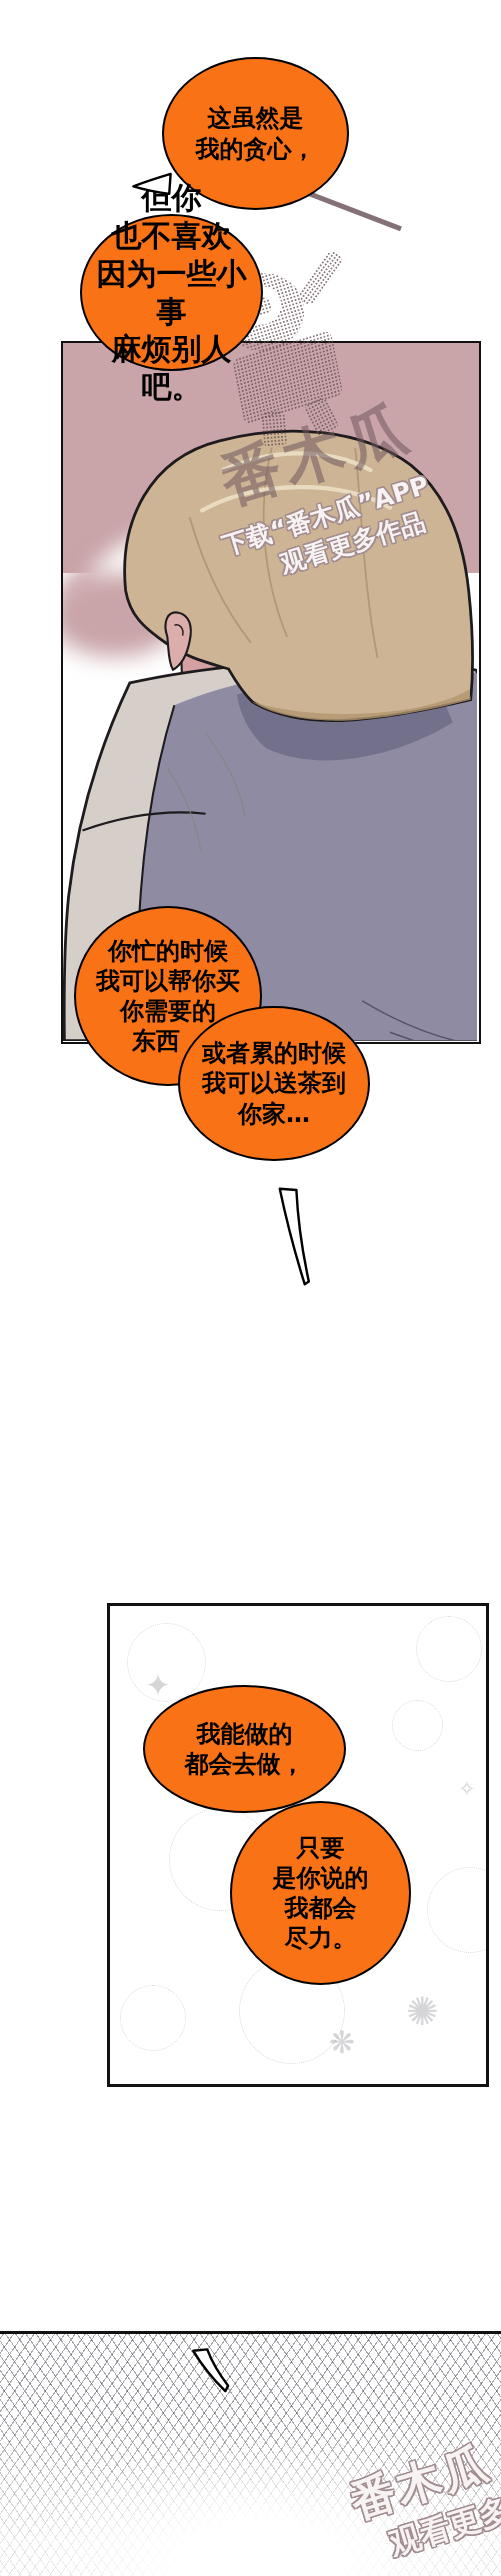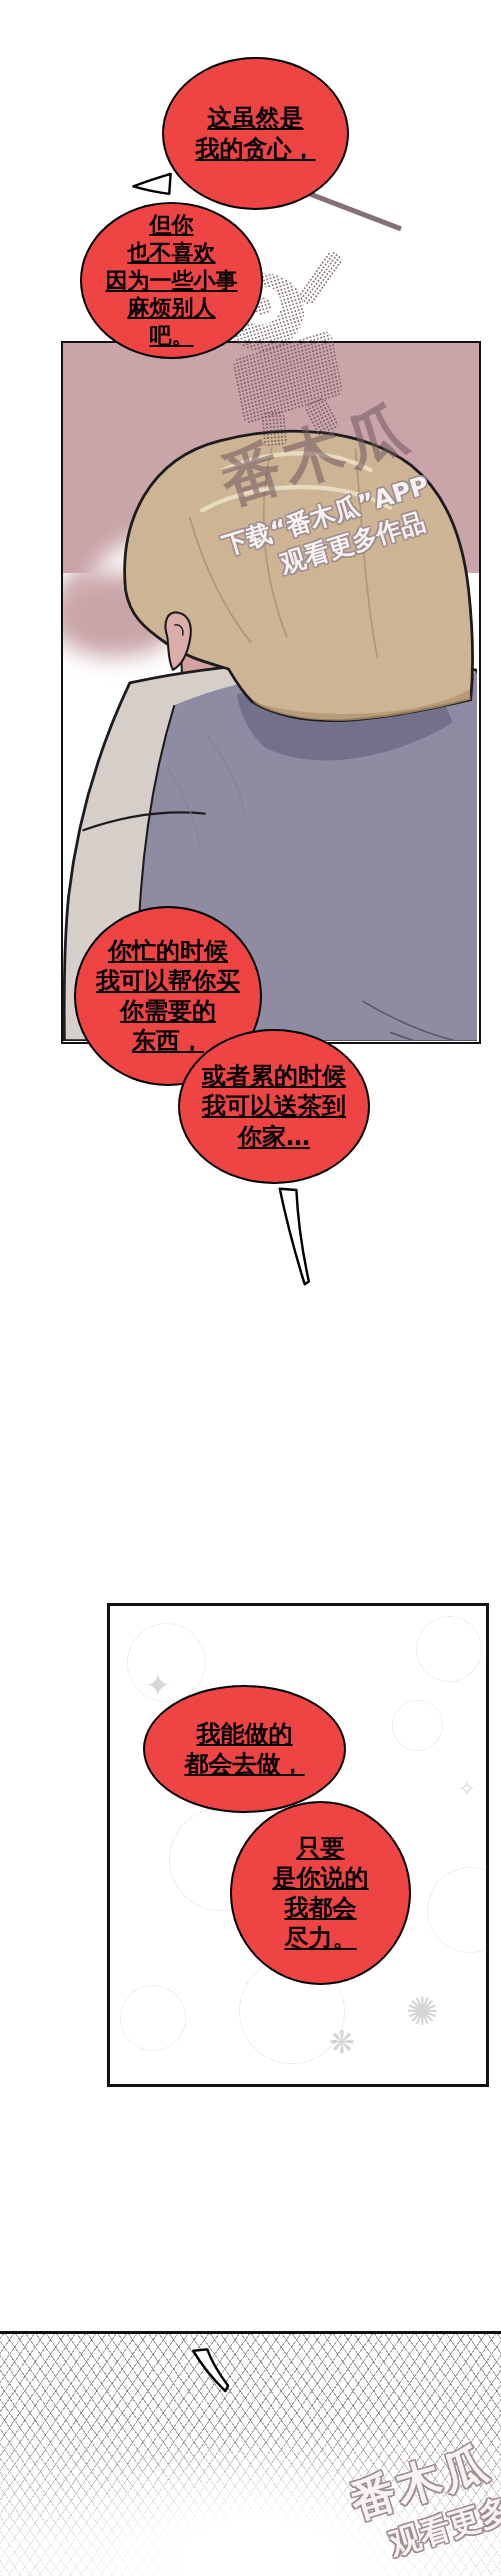--- a/index.html
+++ b/index.html
@@ -34,27 +34,27 @@
   .mascot{position:absolute;left:38px;top:-73px;width:188px;height:160px;}
   .m-head{position:absolute;left:28px;top:0;width:82px;height:78px;border-radius:50%;}
   .m-eyew{position:absolute;left:49px;top:12.5px;width:40px;height:38px;border-radius:50%;background:#fff;}
   .m-eyed{position:absolute;left:61px;top:24px;width:18px;height:18px;border-radius:50%;}
   .m-body{position:absolute;left:21px;top:75px;width:104px;height:67px;border-radius:9.7px;transform:skewX(-6deg);}
   .m-arm{position:absolute;left:104px;top:14px;width:60px;height:18px;border-radius:9px;transform:rotate(-38deg);}
   .m-stick{position:absolute;left:132px;top:-35px;width:104px;height:4.9px;background:rgba(100,78,84,.8);transform:rotate(38deg);}
   .m-leg1{position:absolute;left:33px;top:136px;width:24px;height:36px;border-radius:7px;transform:rotate(12deg);}
   .m-leg2{position:absolute;left:82px;top:138px;width:24px;height:36px;border-radius:7px;transform:rotate(-10deg);}
   
-  .bubble{position:absolute;background:#ef4444;border:2.8px solid #000;border-radius:50%;z-index:5;
+  .bubble{position:absolute;background:#f97316;border:2.8px solid #000;border-radius:50%;z-index:5;
           display:flex;align-items:center;justify-content:center;text-align:center;
-          font-weight:bold;font-size:24px;line-height:1.26;color:#000;white-space:pre-line;box-sizing:border-box;text-decoration:underline;}
+          font-weight:bold;font-size:24px;line-height:1.26;color:#000;white-space:pre-line;box-sizing:border-box;}
   .b1{left:162px;top:57px;width:187px;height:153px;}
-  .b2{left:80px;top:202px;width:183px;height:157px;font-size:22px;}
+  .b2{left:80px;top:214px;width:183px;height:157px;font-size:30px;}
   .b3{left:74px;top:906px;width:188px;height:180px;}
-  .b4{left:178px;top:1029px;width:192px;height:155px;}
+  .b4{left:178px;top:1006px;width:192px;height:155px;}
   .b5{left:233px;top:1279px;width:166px;height:166px;}
   .b6{left:143px;top:1685px;width:203px;height:128px;}
   .b7{left:230px;top:1801px;width:181px;height:184px;}
   .b8{left:122px;top:2241px;width:124px;height:124px;font-size:24.4px;}
   .tail{position:absolute;z-index:6;}
   
   .lace{position:absolute;border:1.4px dotted rgba(40,40,40,.18);border-radius:50%;z-index:1;}
   .deco{position:absolute;color:rgba(70,70,80,.22);z-index:1;font-weight:bold;}
   
   .hatch{position:absolute;inset:0;z-index:1;background-image:

